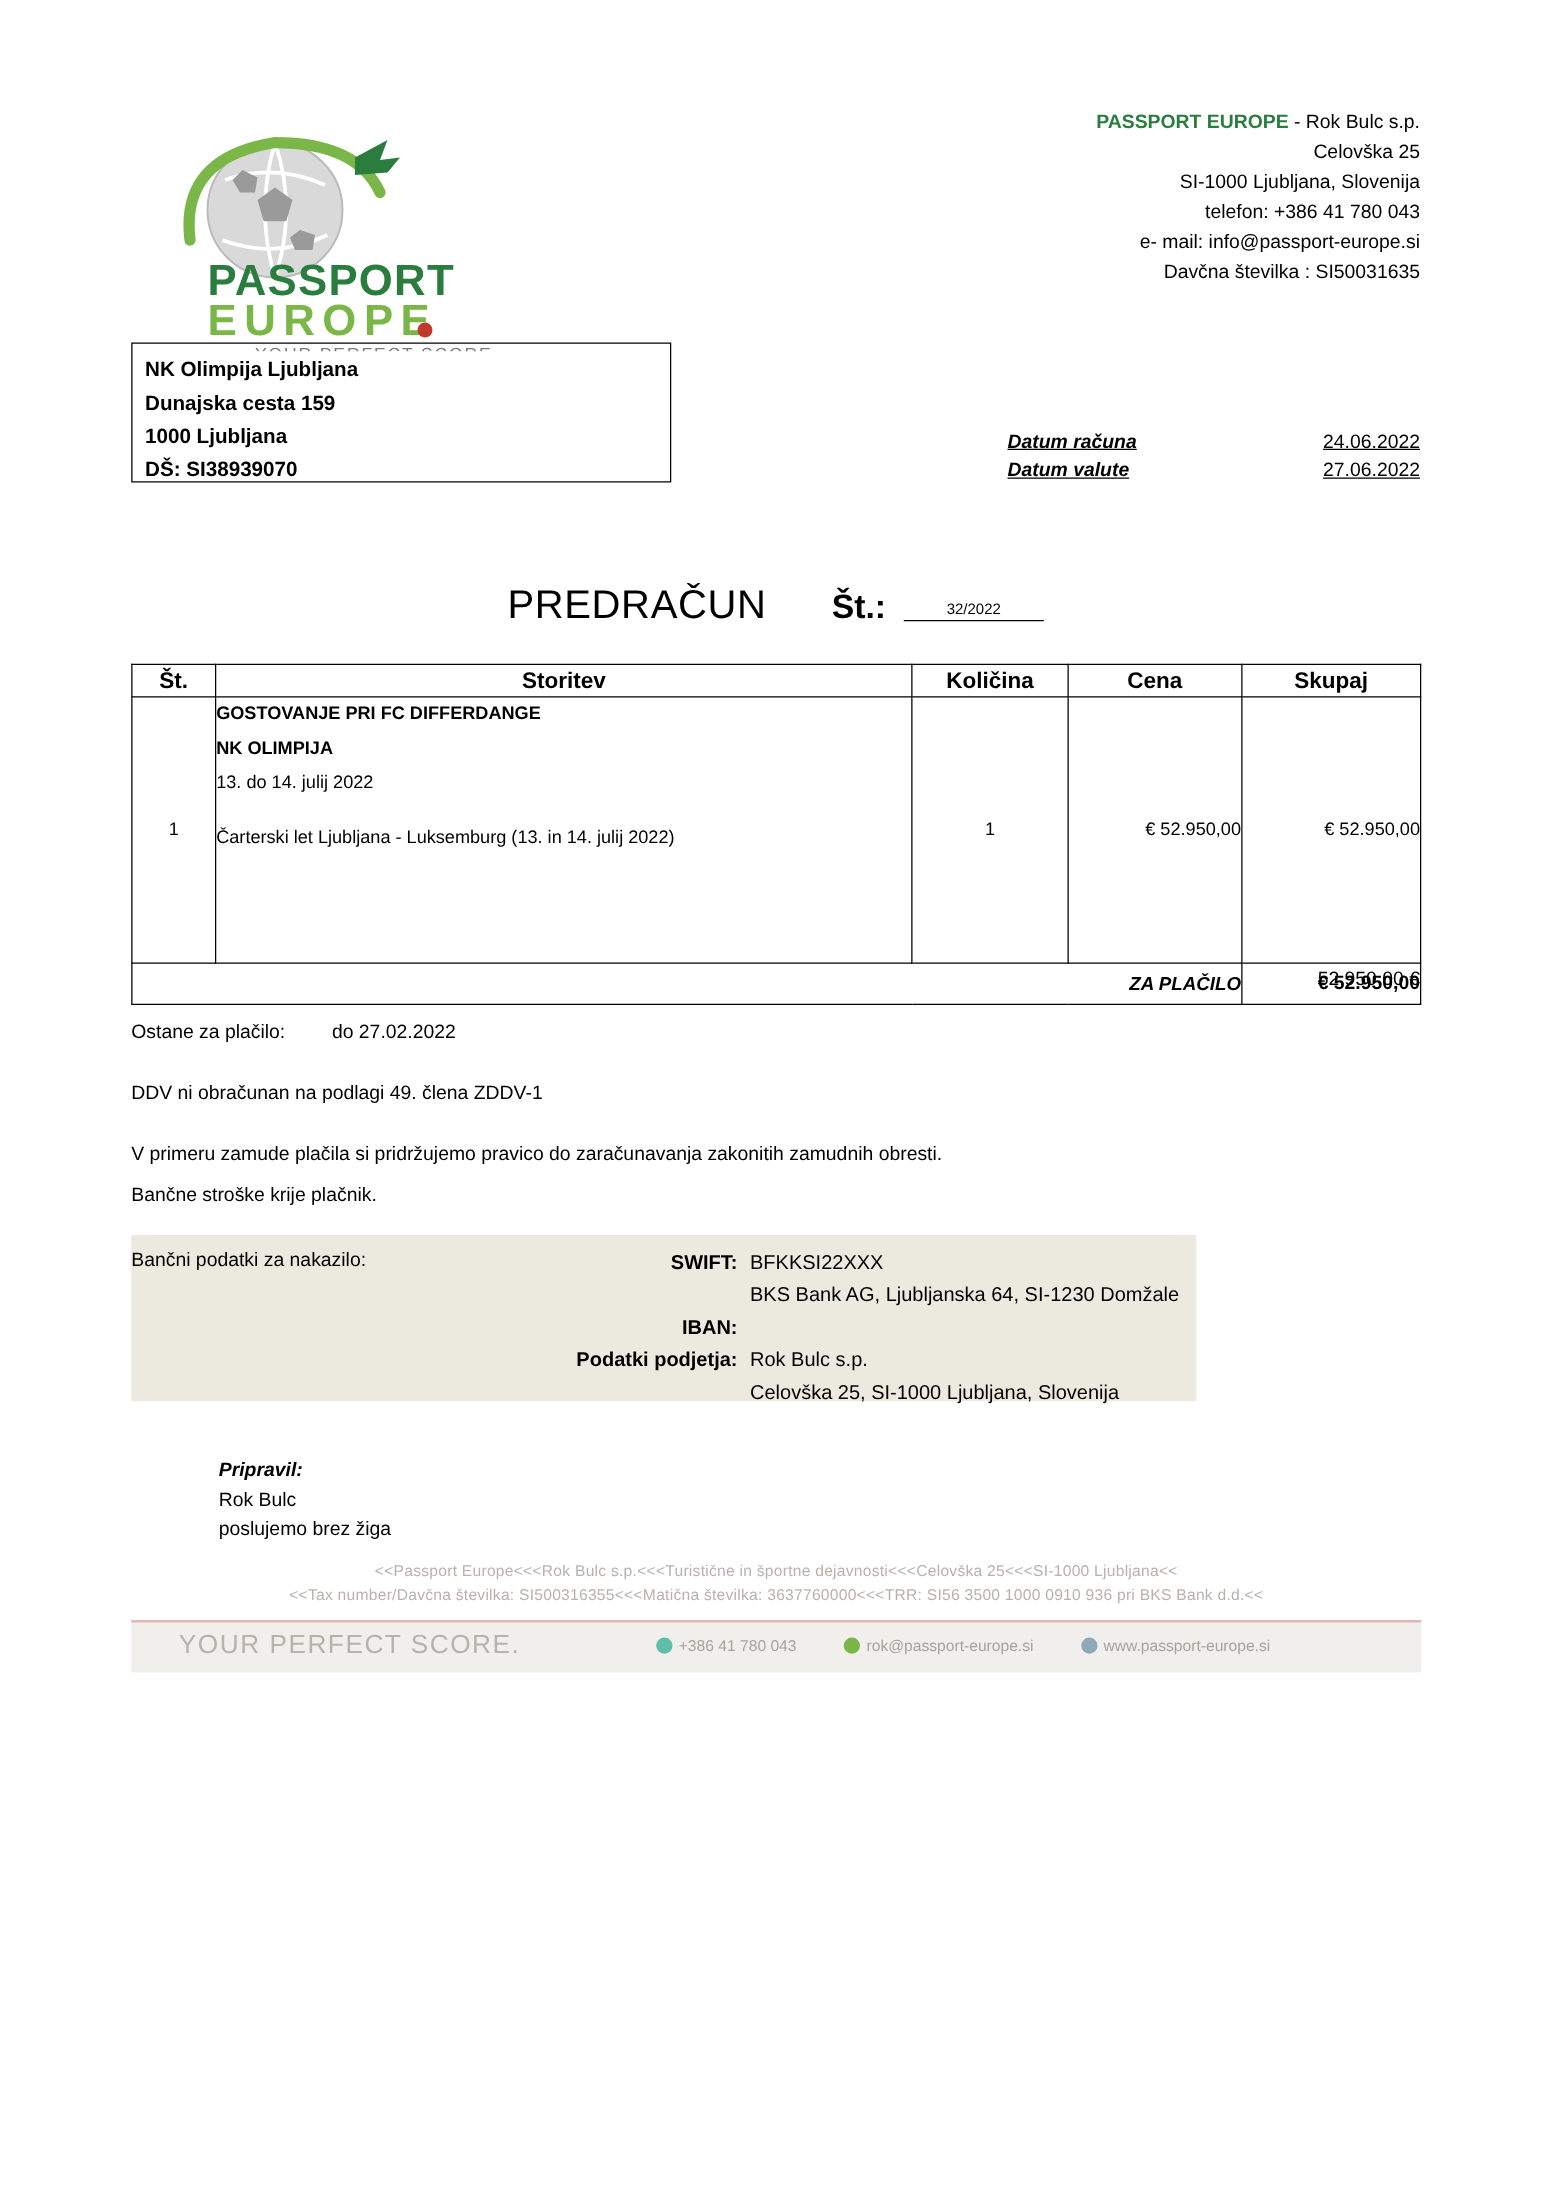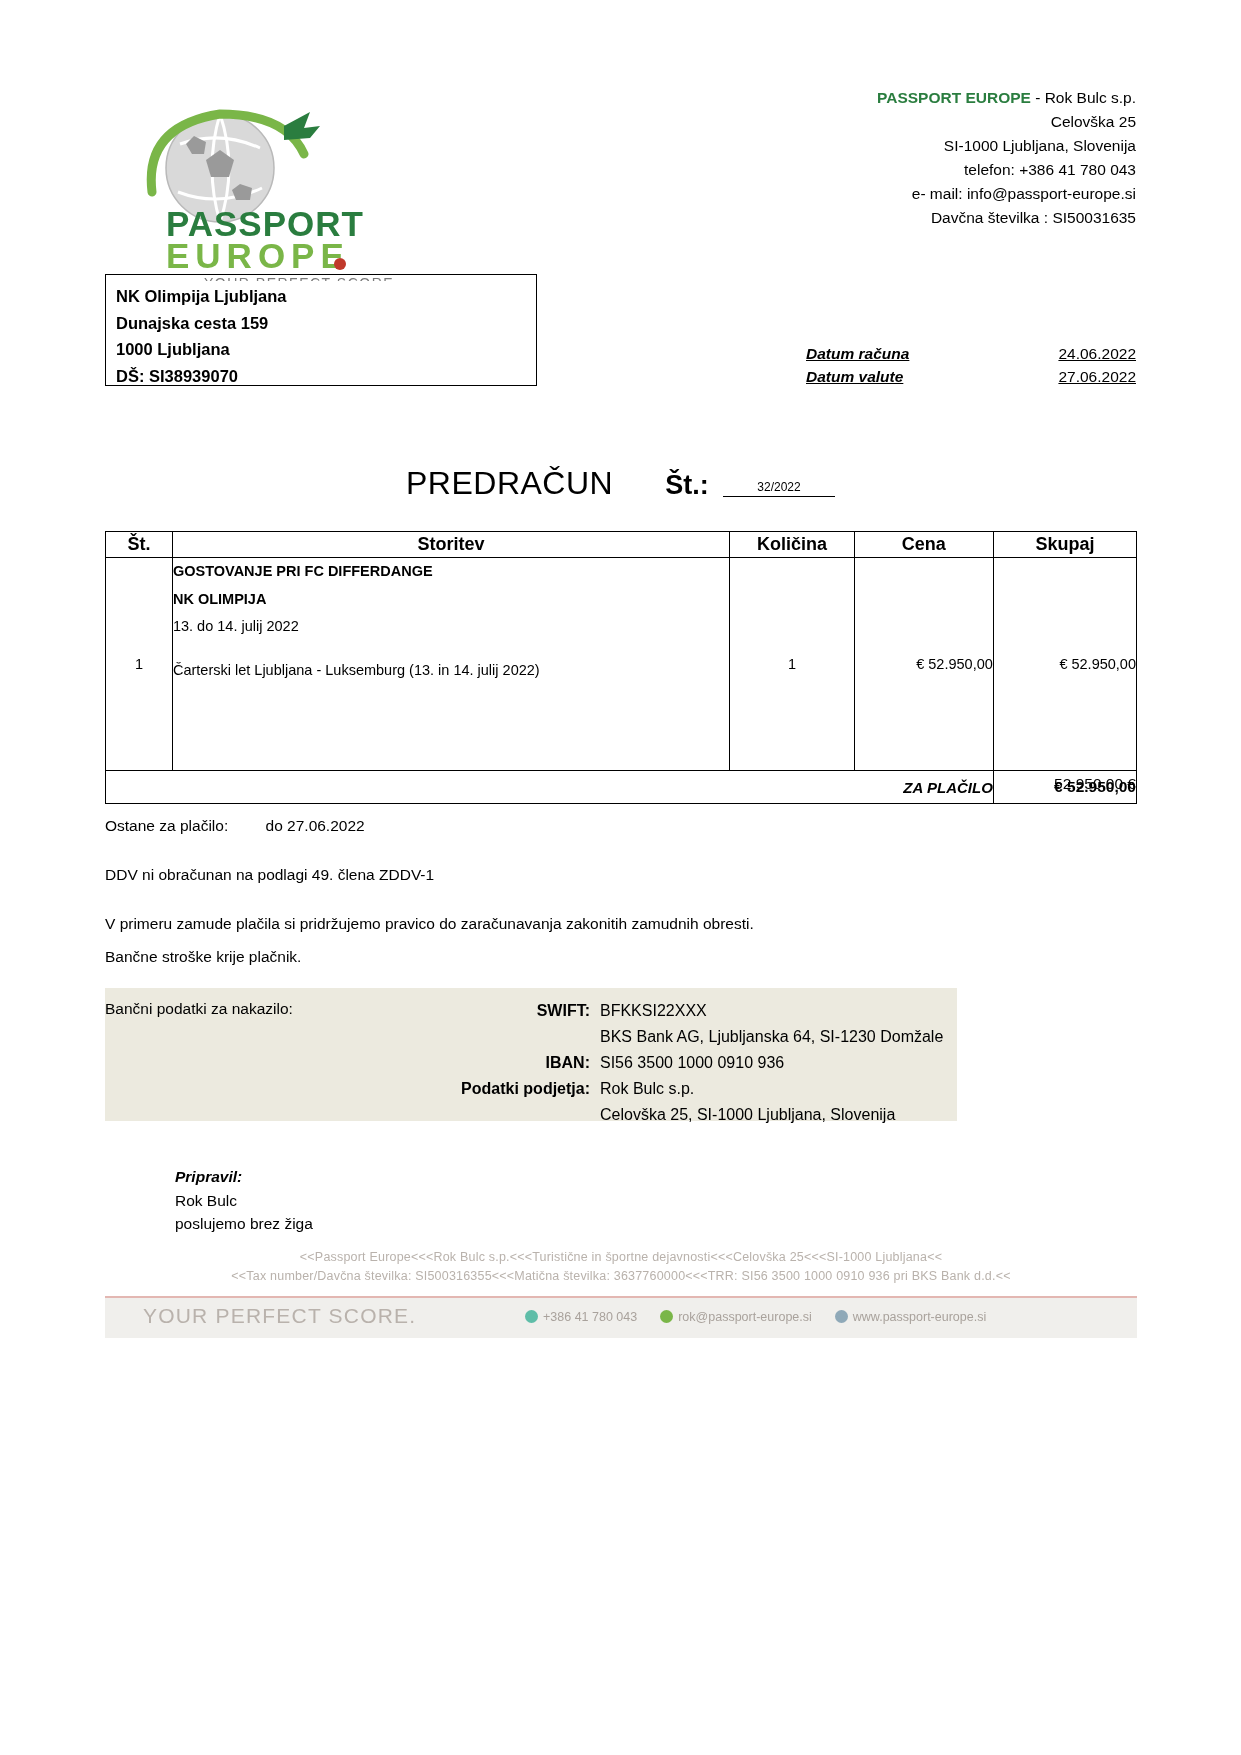--- a/index.html
+++ b/index.html
@@ -261,21 +261,21 @@
     font-weight: normal;
   }
   .footer-contacts {
     position: absolute;
     left: 420px;
     top: 62px;
     width: 560px;
     color: #a9a29c;
     font-size: 12.5px;
     display: flex;
-    gap: 23px;
+    gap: 38px;
     align-items: center;
   }
   .footer-contacts .ic {
     display: inline-block;
     width: 13px; height: 13px;
     border-radius: 50%;
     background: #5fbda8;
     margin-right: 5px;
     vertical-align: -2px;
   }
@@ -371,41 +371,40 @@
       </tr>
       <tr class="tot-row">
         <td colspan="4" class="tot-lbl">ZA PLAČILO</td>
         <td class="tot-val">€ 52.950,00</td>
       </tr>
     </tbody>
   </table>
 
   <div class="note-line n1">
     <span>Ostane za plačilo:</span>
-    <span class="lbl2">do 27.06.2022</span>
+    <span class="lbl2">do 27.02.2022</span>
   </div>
   <div class="n1-right">52.950,00 €</div>
   <div class="note-line n2">DDV ni obračunan na podlagi 49. člena ZDDV-1</div>
   <div class="note-line n3">V primeru zamude plačila si pridržujemo pravico do zaračunavanja zakonitih zamudnih obresti.</div>
   <div class="note-line n4">Bančne stroške krije plačnik.</div>
 
   <div class="bank">
     <div class="bank-label">Bančni podatki za nakazilo:</div>
     <div class="bank-grid">
       <div class="brow">
         <span class="bk">SWIFT:</span>
         <span class="bv">BFKKSI22XXX</span>
       </div>
       <div class="brow">
         <span class="bk"></span>
         <span class="bv">BKS Bank AG, Ljubljanska 64, SI-1230 Domžale</span>
       </div>
       <div class="brow">
         <span class="bk">IBAN:</span>
-        <span class="bv">SI56 3500 1000 0910 936</span>
       </div>
       <div class="brow">
         <span class="bk">Podatki podjetja:</span>
         <span class="bv">Rok Bulc s.p.</span>
       </div>
       <div class="brow">
         <span class="bk"></span>
         <span class="bv">Celovška 25, SI-1000 Ljubljana, Slovenija</span>
       </div>
     </div>

